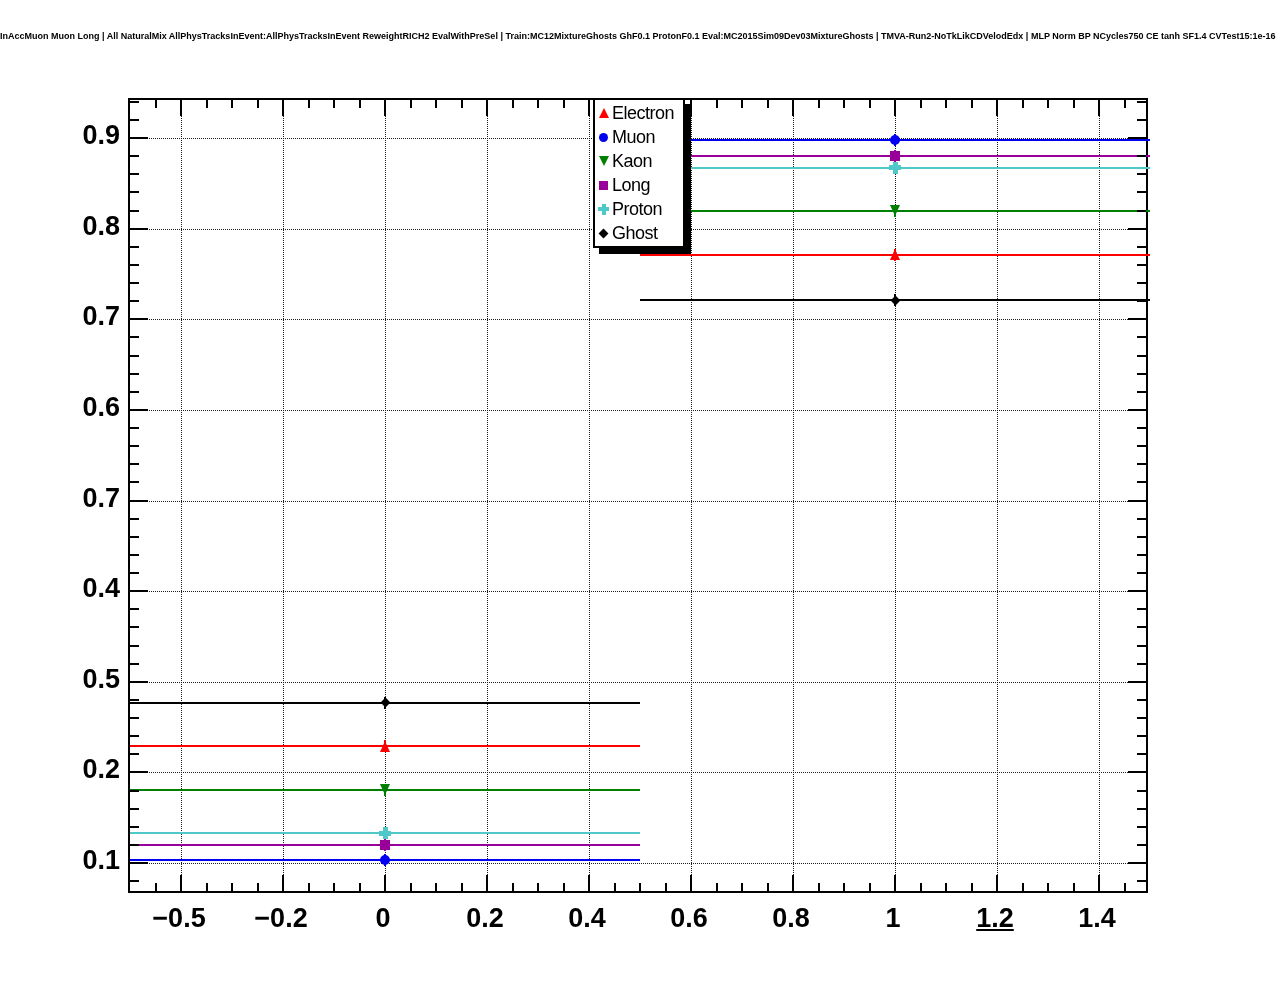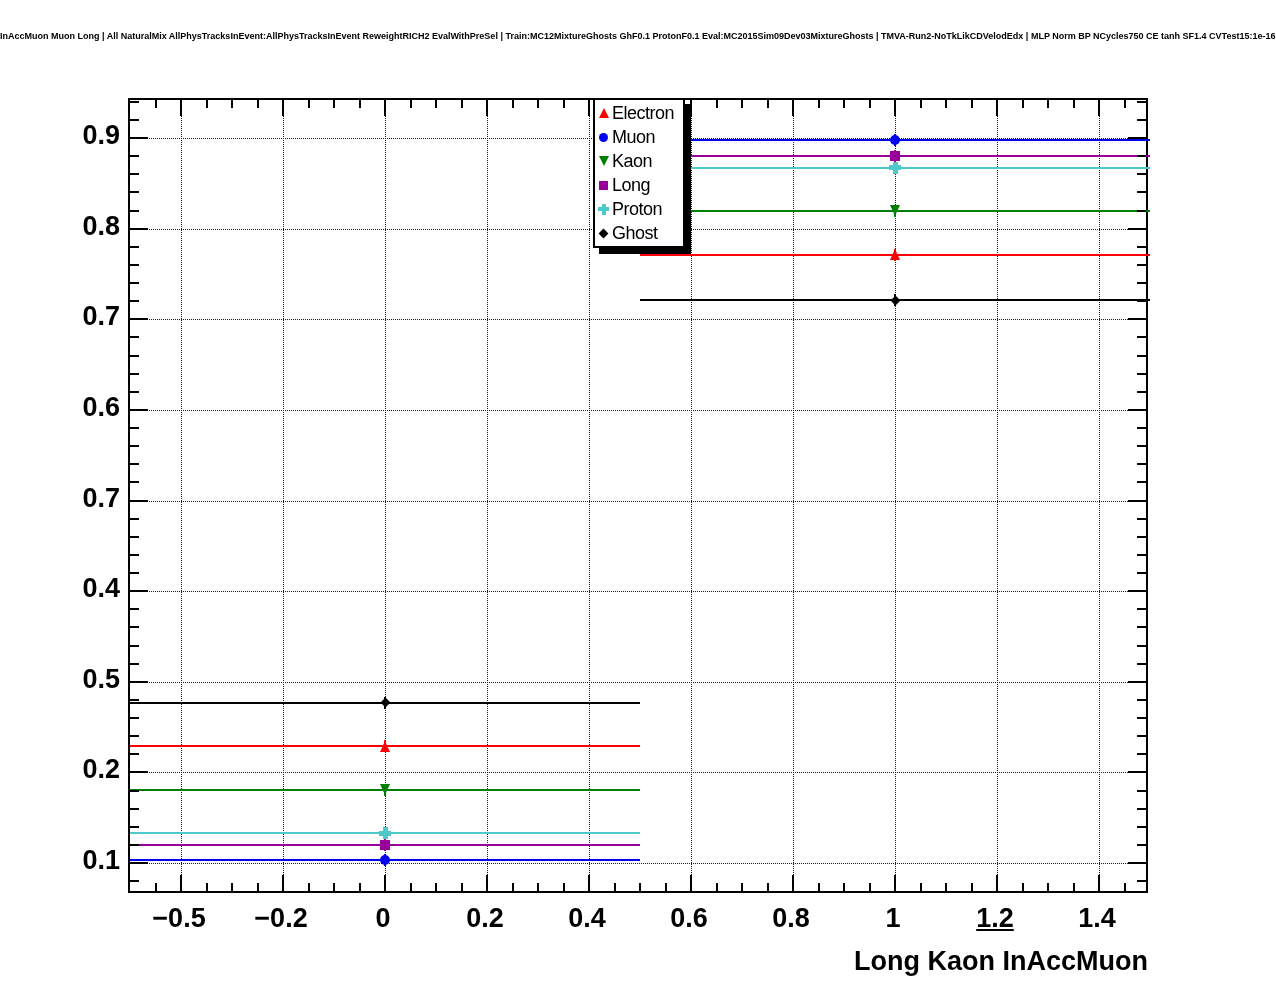--- a/index.html
+++ b/index.html
@@ -285,21 +285,20 @@
       <div class="ylab" style="left: 2px; top: 754.393px;">0.2</div>
       <div class="ylab" style="left: 2px; top: 663.774px;">0.5</div>
       <div class="ylab" style="left: 2px; top: 573.155px;">0.4</div>
       <div class="ylab" style="left: 2px; top: 482.536px;">0.7</div>
       <div class="ylab" style="left: 2px; top: 391.917px;">0.6</div>
       <div class="ylab" style="left: 2px; top: 301.298px;">0.7</div>
       <div class="ylab" style="left: 2px; top: 210.679px;">0.8</div>
       <div class="ylab" style="left: 2px; top: 120.06px;">0.9</div>
     </div>
 
-  <div class="x-title">Long Kaon InAccMuon</div>
 
   <div class="legend" id="legend">
       <div class="legend-item">
         <div class="legend-icon-cell">
           <div class="marker" style="width: 0px; height: 0px; border-left: 5px solid transparent; border-right: 5px solid transparent; border-bottom: 10px solid rgb(255, 0, 0); position: relative;"></div>
         </div>
         <div class="legend-label">Electron</div>
       </div>
       <div class="legend-item">
         <div class="legend-icon-cell">

